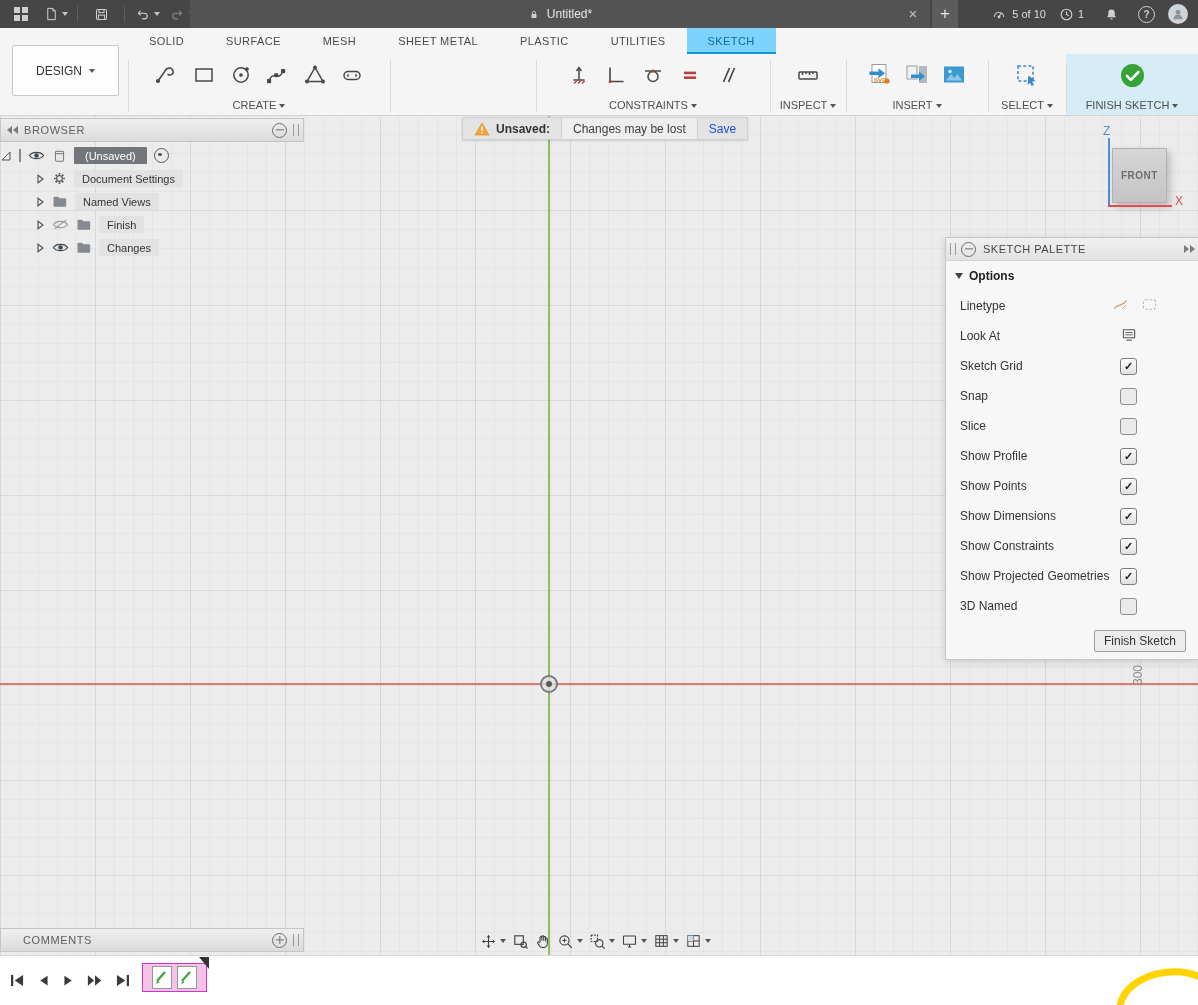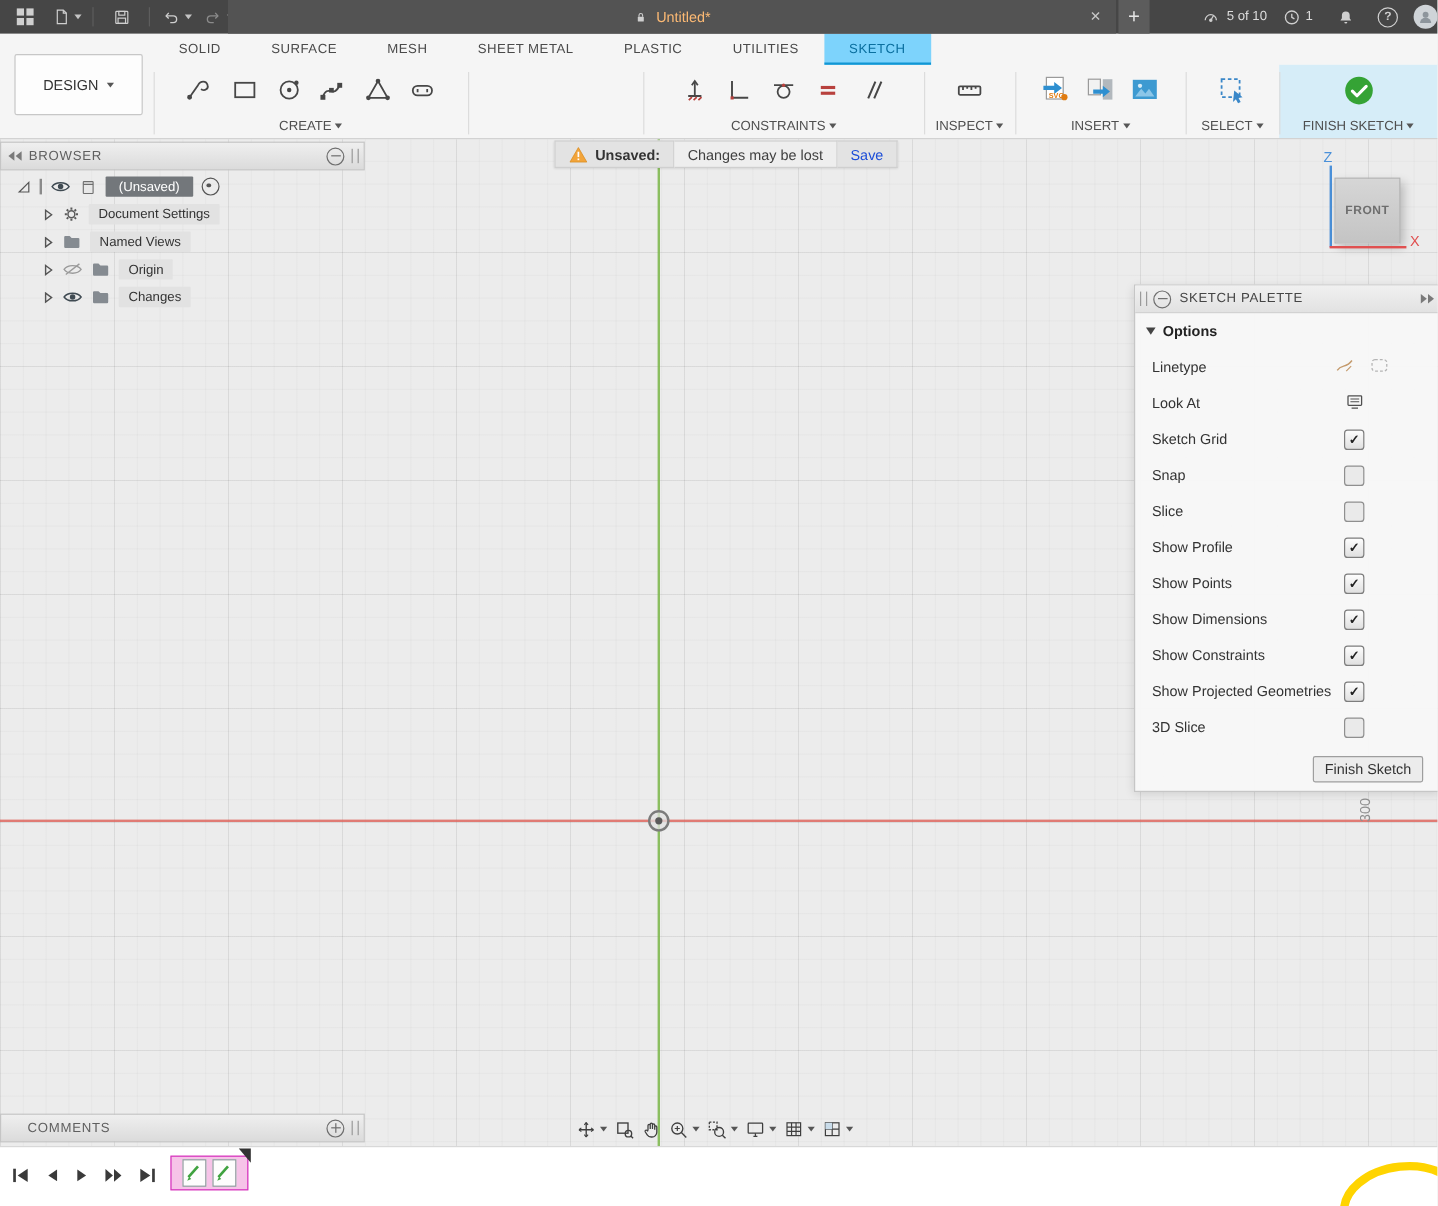--- a/index.html
+++ b/index.html
@@ -27,24 +27,24 @@
   .tb-left{display:flex;align-items:center;gap:9px;padding-left:7px;height:100%}
   .tb-sep{width:1px;height:16px;background:#5d5d5d}
   .tb-tabs{position:absolute;left:190px;width:740px;top:0;height:28px;background:#535353;
            display:flex;align-items:center;justify-content:center;gap:7px}
   .tb-close{position:absolute;right:8px;top:4px;width:18px;height:18px;display:flex;align-items:center;justify-content:center;
             color:#c7c7c7;font-size:15px}
   .tb-close::after{content:"×"}
   .tb-plus{position:absolute;left:932px;top:0;width:26px;height:28px;background:#5c5c5c;color:#e4e4e4;
            display:flex;align-items:center;justify-content:center;font-size:17px}
   .tb-plus::after{content:"+"}
-  .tb-right{position:absolute;right:0;top:0;height:28px;display:flex;align-items:center;gap:13px;}
+  .tb-right{position:absolute;right:0;top:0;height:28px;display:flex;align-items:center;gap:13px;padding-right:10px}
   .tb-right .lbl{font-size:11px;color:#dcdcdc}
   .avatar{width:20px;height:20px;border-radius:50%;background:#cfd4d8;display:flex;align-items:center;justify-content:center}
-  .doc-title{font-size:12px;color:#fdba74}
+  .doc-title{font-size:12px;color:#e5e5e5}
   .help-circ{width:15px;height:15px;border:1.3px solid #cfcfcf;border-radius:50%;color:#cfcfcf;font-size:10px;font-weight:bold;
              display:flex;align-items:center;justify-content:center}
   .help-circ::after{content:"?"}
 
   
   .cd{display:inline-block;width:0;height:0;border-left:3.5px solid transparent;border-right:3.5px solid transparent;
       border-top:4px solid #565656;margin-left:3px;vertical-align:middle}
   .cd.light{border-top-color:#c4c4c4}
 
   
@@ -426,21 +426,21 @@
     <span class="tri2">
         <span class="tri-l"></span>
         <span class="tri-l"></span>
       </span>
     <span>BROWSER</span>
     <span class="circ" style="margin-left:auto"></span>
     <span class="grip" style="margin-left:6px"></span>
   </div>
 
   <div class="tree">
-    <div class="trow" style="padding-left:14px">
+    <div class="trow" style="">
       <svg width="12" height="12" viewBox="0 0 24 24" fill="none" stroke="#555" stroke-width="2">
           <path d="M4 20 L20 4 V20 Z"></path>
         </svg>
       <span class="vbar"></span>
       <svg width="17" height="13" viewBox="0 0 24 18" fill="none" stroke="#3f4a52" stroke-width="1.7">
           <path d="M2 9 C6 3 18 3 22 9 C18 15 6 15 2 9 Z"></path>
           <circle cx="12" cy="9" r="2.4" fill="#3f4a52"></circle>
         </svg>
       <svg width="15" height="14" viewBox="0 0 24 24" fill="#e8e8e8" stroke="#6e6e6e" stroke-width="1.6">
           <rect x="5" y="4" width="14" height="17" rx="1"></rect>
@@ -477,21 +477,21 @@
       <svg width="9" height="10" viewBox="0 0 10 12" fill="none" stroke="#555" stroke-width="1.4">
           <path d="M2 1.5 L8 6 L2 10.5 Z"></path>
         </svg>
       <svg width="17" height="13" viewBox="0 0 24 18" fill="none" stroke="#9a9a9a" stroke-width="1.6">
           <path d="M2 9 C6 3 18 3 22 9 C18 15 6 15 2 9 Z"></path>
           <path d="M4 15 L20 2.5"></path>
         </svg>
       <svg width="16" height="13" viewBox="0 0 24 20">
           <path d="M2 4 a1.5 1.5 0 0 1 1.5-1.5 h5.5 l2.5 2.5 h8.5 a1.5 1.5 0 0 1 1.5 1.5 v10 a1.5 1.5 0 0 1-1.5 1.5 H3.5 A1.5 1.5 0 0 1 2 16.5 Z" fill="#858b91"></path>
         </svg>
-      <span class="tlabel">Origin</span>
+      <span class="tlabel">Finish</span>
     </div>
 
     <div class="trow child">
       <svg width="9" height="10" viewBox="0 0 10 12" fill="none" stroke="#555" stroke-width="1.4">
           <path d="M2 1.5 L8 6 L2 10.5 Z"></path>
         </svg>
       <svg width="17" height="13" viewBox="0 0 24 18" fill="none" stroke="#3f4a52" stroke-width="1.7">
           <path d="M2 9 C6 3 18 3 22 9 C18 15 6 15 2 9 Z"></path>
           <circle cx="12" cy="9" r="2.4" fill="#3f4a52"></circle>
         </svg>
@@ -590,21 +590,21 @@
           <span class="cbx on">✓</span>
         </span>
     </div>
     <div class="prow">
       <span>Show Projected Geometries</span>
       <span class="ctrl">
           <span class="cbx on">✓</span>
         </span>
     </div>
     <div class="prow">
-      <span>3D Slice</span>
+      <span>3D Named</span>
       <span class="ctrl">
           <span class="cbx"></span>
         </span>
     </div>
 
     <div class="finish-btn">Finish Sketch</div>
   </div>
 
   <div class="panel-hdr comments-hdr">
     <span style="width:22px"></span>

